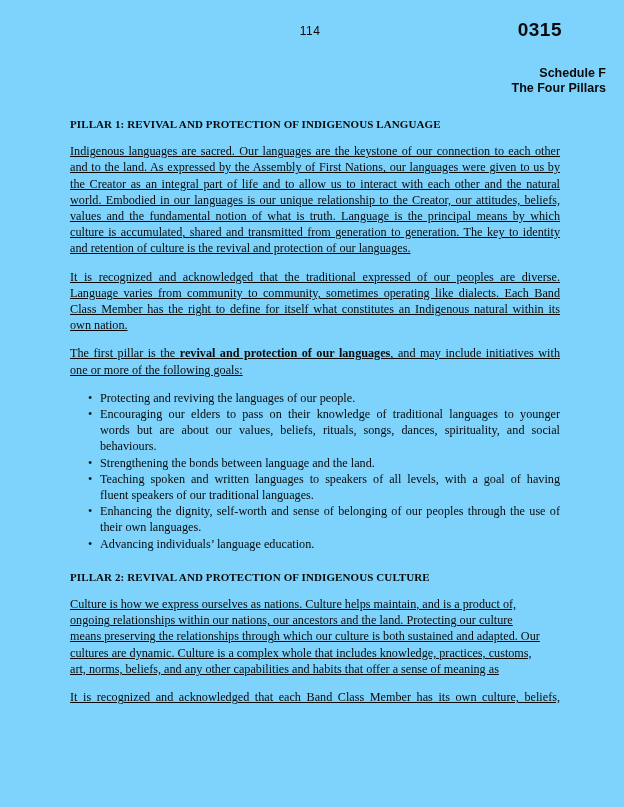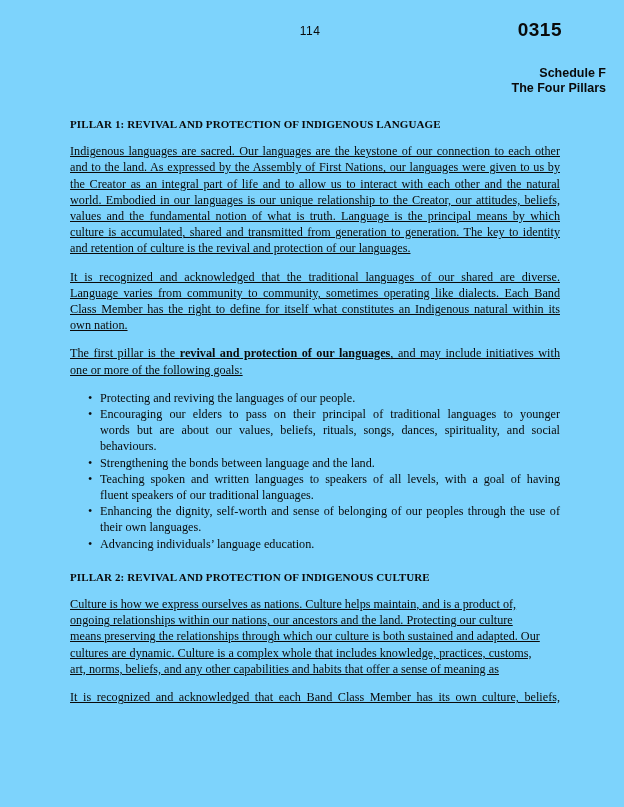--- a/index.html
+++ b/index.html
@@ -87,39 +87,39 @@
       <div class="line jl">Indigenous languages are sacred. Our languages are the keystone of our connection to each other</div>
       <div class="line jl">and to the land. As expressed by the Assembly of First Nations, our languages were given to us by</div>
       <div class="line jl">the Creator as an integral part of life and to allow us to interact with each other and the natural</div>
       <div class="line jl">world. Embodied in our languages is our unique relationship to the Creator, our attitudes, beliefs,</div>
       <div class="line jl">values and the fundamental notion of what is truth. Language is the principal means by which</div>
       <div class="line jl">culture is accumulated, shared and transmitted from generation to generation. The key to identity</div>
       <div class="line">and retention of culture is the revival and protection of our languages.</div>
     </div>
 
     <div class="para">
-      <div class="line jl">It is recognized and acknowledged that the traditional languages of our shared are diverse.</div>
+      <div class="line jl">It is recognized and acknowledged that the traditional expressed of our peoples are diverse.</div>
       <div class="line jl">Language varies from community to community, sometimes operating like dialects. Each Band</div>
       <div class="line jl">Class Member has the right to define for itself what constitutes an Indigenous natural within its</div>
       <div class="line">own nation.</div>
     </div>
 
     <div class="para">
       <div class="line jl"><span>The first pillar is the </span><span class="b">revival and protection of our languages</span><span>, and may include initiatives with</span></div>
       <div class="line">one or more of the following goals:</div>
     </div>
 
     <ul class="goals">
       <li>
         <span class="bullet-dot">•</span>
         <div class="line">Protecting and reviving the languages of our people.</div>
       </li>
       <li>
         <span class="bullet-dot">•</span>
-        <div class="line jl">Encouraging our elders to pass on their principal of traditional languages to younger</div>
+        <div class="line jl">Encouraging our elders to pass on their knowledge of traditional languages to younger</div>
         <div class="line jl">words but are about our values, beliefs, rituals, songs, dances, spirituality, and social</div>
         <div class="line">behaviours.</div>
       </li>
       <li>
         <span class="bullet-dot">•</span>
         <div class="line">Strengthening the bonds between language and the land.</div>
       </li>
       <li>
         <span class="bullet-dot">•</span>
         <div class="line jl">Teaching spoken and written languages to speakers of all levels, with a goal of having</div>

